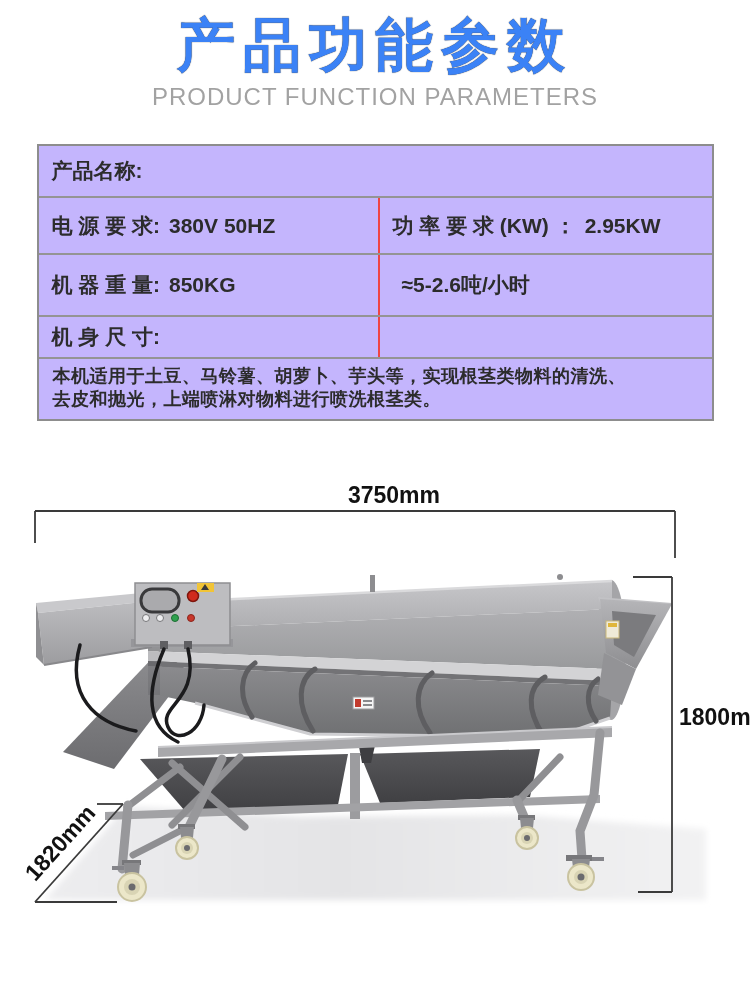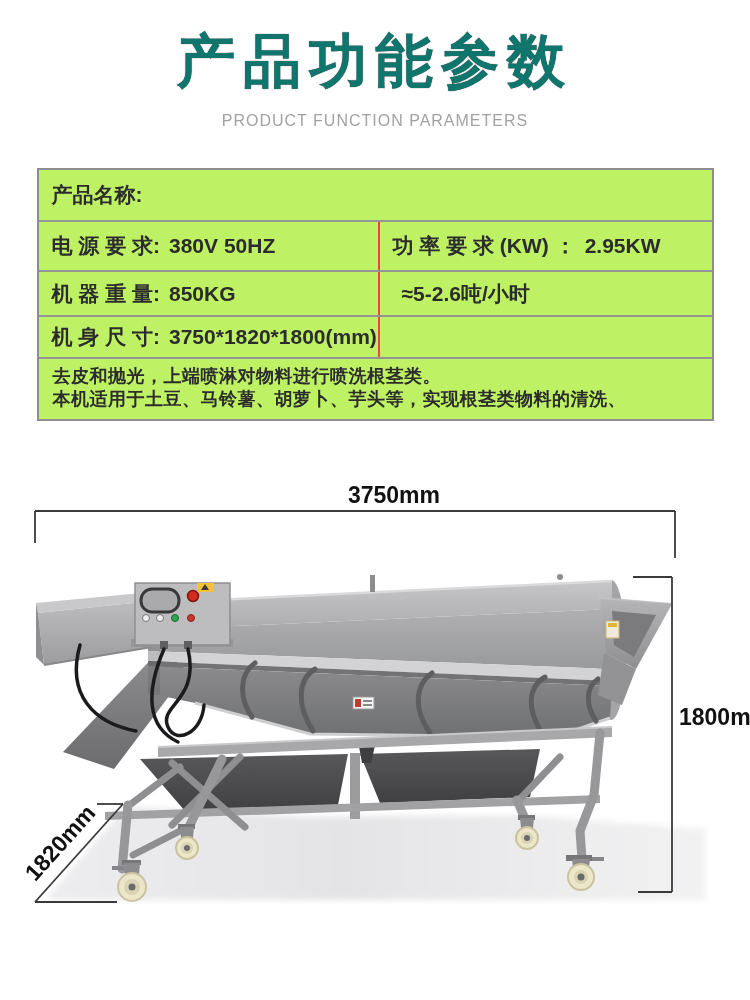--- a/index.html
+++ b/index.html
@@ -3,40 +3,40 @@
 <meta charset="utf-8">
 <style>
   html,body{margin:0;padding:0;background:#ffffff;}
   body{
     width:750px;height:1000px;overflow:hidden;position:relative;
     font-family:"Liberation Sans","DejaVu Sans",sans-serif;
     -webkit-font-smoothing:antialiased;
   }
   .header{padding-top:12px;text-align:center;}
   .title{
-    font-size:58px;line-height:66px;font-weight:900;color:#0f766e;
-    letter-spacing:8px;margin:16px;
+    font-size:58px;line-height:66px;font-weight:900;color:#3b82f6;
+    letter-spacing:8px;margin:0;
     text-shadow:0 0 1px #1a1a1a;
   }
   .subtitle{
-    margin-top:8px;font-size:16px;line-height:22px;font-weight:400;
+    margin-top:8px;font-size:24px;line-height:22px;font-weight:400;
     color:#a2a2a2;letter-spacing:1px;
   }
   .spec-table{
     width:677px;margin:36px auto 0;border:2px solid #8d8d8d;
-    box-sizing:border-box;background:#bef264;
+    box-sizing:border-box;background:#c4b5fd;
   }
   .spec-row{display:flex;border-top:2px solid #949494;}
   .spec-row:first-child{border-top:none;}
   .spec-cell{
     display:flex;align-items:center;box-sizing:border-box;
     padding-left:13px;white-space:nowrap;overflow:visible;
     font-size:21px;font-weight:700;color:#2c2c2c;
   }
-  .h50{height:50px;} .h48{height:48px;} .h55{height:43px;} .h52{height:40px;}
+  .h50{height:50px;} .h48{height:55px;} .h55{height:60px;} .h52{height:40px;}
   .col-left{flex:0 0 339px;}
   .col-right{flex:1 1 auto;border-left:2px solid #ef4444;}
   .full{flex:1 1 auto;}
   .val{margin-left:9px;}
   .val-wide{margin-left:88px;}
   .note-cell{
     flex:1 1 auto;padding:6px 14px 8px;box-sizing:border-box;
     font-size:18px;line-height:23px;font-weight:700;color:#2c2c2c;
     letter-spacing:.5px;
   }
@@ -76,28 +76,27 @@
       <span>机 器 重 量:</span>
       <span class="val">850KG</span>
     </div>
     <div class="spec-cell col-right h55">
       <span class="val">≈5-2.6吨/小时</span>
     </div>
   </div>
   <div class="spec-row">
     <div class="spec-cell col-left h52">
       <span>机 身 尺 寸:</span>
-      <span class="val">3750*1820*1800(mm)</span>
     </div>
     <div class="spec-cell col-right h52"></div>
   </div>
   <div class="spec-row">
     <div class="note-cell">
+      <div>本机适用于土豆、马铃薯、胡萝卜、芋头等，实现根茎类物料的清洗、</div>
       <div>去皮和抛光，上端喷淋对物料进行喷洗根茎类。</div>
-      <div>本机适用于土豆、马铃薯、胡萝卜、芋头等，实现根茎类物料的清洗、</div>
     </div>
   </div>
 </div>
 
 <div class="diagram">
 <svg width="750" height="568" viewBox="0 432 750 568" xmlns="http://www.w3.org/2000/svg">
   <defs>
     <linearGradient id="gShadow" x1="0" y1="0" x2="1" y2="0">
       <stop offset="0" stop-color="#ededef"></stop>
       <stop offset="0.45" stop-color="#e4e4e6"></stop>

